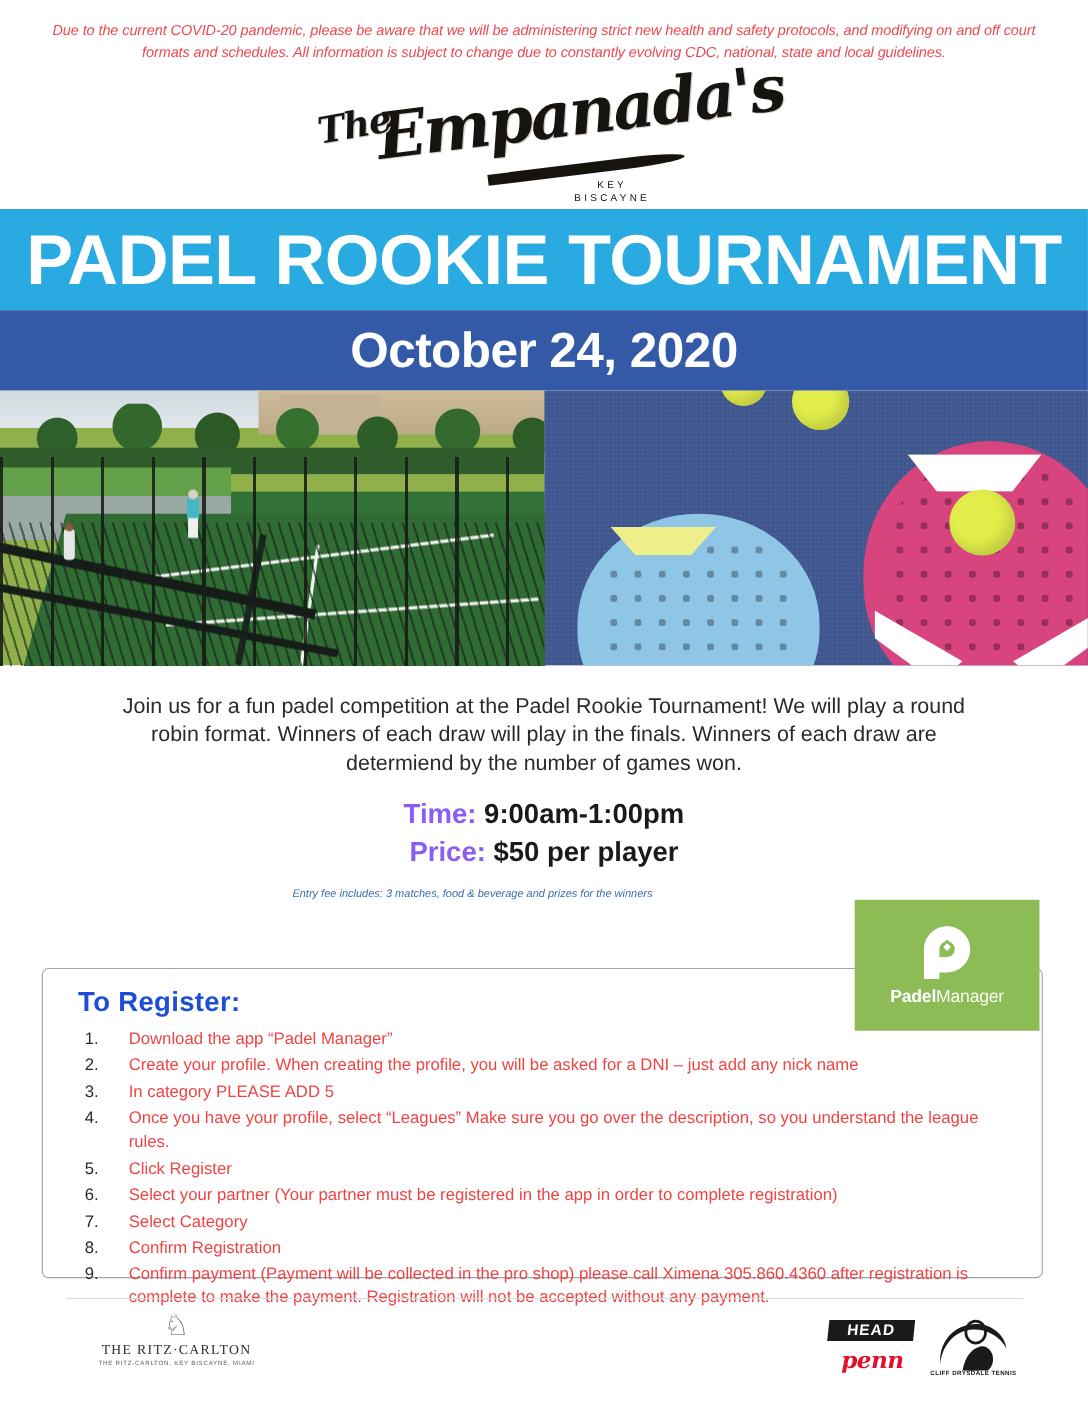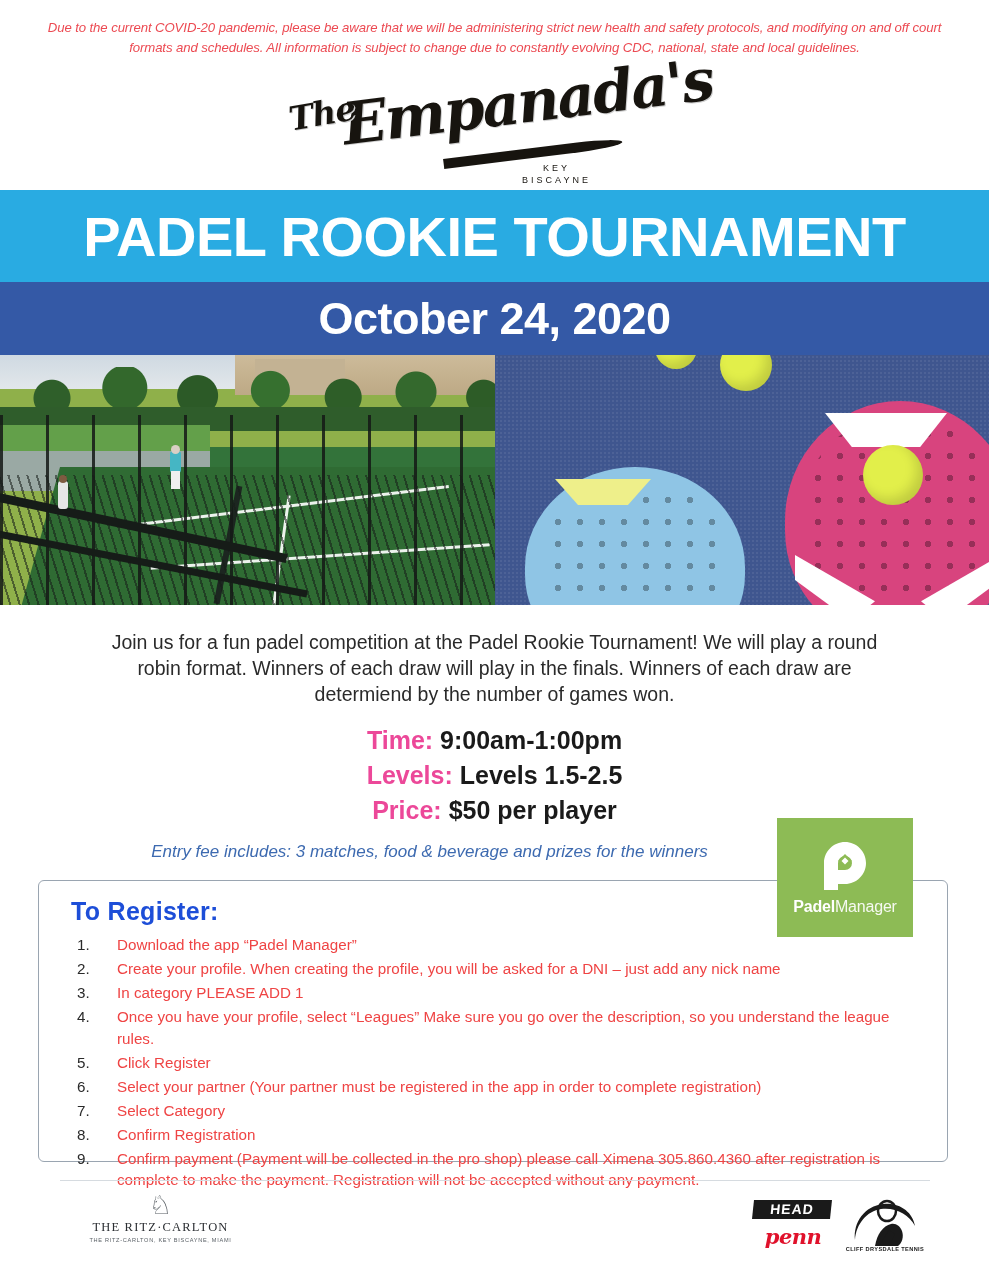--- a/index.html
+++ b/index.html
@@ -88,21 +88,21 @@
     background: #29abe2;
     height: 92px;
     display: flex;
     align-items: center;
     justify-content: center;
   }
   .title-banner .title-text {
     color: #ffffff;
     font-family: "Liberation Sans", sans-serif;
     font-weight: bold;
-    font-size: 56px;
+    font-size: 64px;
     letter-spacing: -0.5px;
     white-space: nowrap;
   }
   .date-banner {
     background: #3459a6;
     height: 73px;
     display: flex;
     align-items: center;
     justify-content: center;
   }
@@ -201,26 +201,26 @@
   .detail-lines {
     margin-top: 16px;
     text-align: center;
   }
   .detail-line {
     font-size: 25px;
     line-height: 35px;
     font-weight: bold;
     color: #1a1a1a;
   }
-  .detail-line .lbl { color: #ec4899; font-weight: bold; }
+  .detail-line .lbl { color: #8b5cf6; font-weight: bold; }
   .entry-fee {
     margin-top: 14px;
     text-align: center;
     font-style: italic;
-    font-size: 17px;
+    font-size: 10px;
     color: #3d6ab0;
     padding-right: 130px;
   }
 
   
   .register-box {
     position: absolute;
     left: 38px;
     top: 880px;
     width: 910px;
@@ -258,21 +258,21 @@
     width: 24px;
     text-align: left;
     color: #2a2a2a;
   }
 
   
   .pm-badge {
     position: absolute;
     left: 777px;
     top: 818px;
-    width: 136px;
+    width: 168px;
     height: 119px;
     background: #8dbb55;
     display: flex;
     flex-direction: column;
     align-items: center;
     justify-content: center;
     z-index: 5;
   }
   .pm-icon { width: 46px; height: 52px; margin-bottom: 6px; }
   .pm-word { font-size: 16px; color: #ffffff; letter-spacing: -0.2px; }
@@ -444,37 +444,33 @@
 </div>
 
 <div class="intro">Join us for a fun padel competition at the Padel Rookie Tournament! We will play a round robin format. Winners of each draw will play in the finals. Winners of each draw are determiend by the number of games won.</div>
 
 <div class="detail-lines">
   <div class="detail-line">
     <span class="lbl">Time:</span>
     <span>9:00am-1:00pm</span>
   </div>
   <div class="detail-line">
-    <span class="lbl">Levels:</span>
-    <span>Levels 1.5-2.5</span>
-  </div>
-  <div class="detail-line">
     <span class="lbl">Price:</span>
     <span>$50 per player</span>
   </div>
 </div>
 
 <div class="entry-fee">Entry fee includes: 3 matches, food &amp; beverage and prizes for the winners</div>
 
 <div class="register-box">
   <div class="register-title">To Register:</div>
   <ol class="steps">
     <li>Download the app “Padel Manager”</li>
     <li>Create your profile.  When creating the profile, you will be asked for a DNI – just add any nick name</li>
-    <li>In category PLEASE ADD 1</li>
+    <li>In category PLEASE ADD 5</li>
     <li>Once you have your profile, select “Leagues” Make sure you go over the description, so you understand the league rules.</li>
     <li>Click Register</li>
     <li>Select your partner (Your partner must be registered in the app in order to complete registration)</li>
     <li>Select Category</li>
     <li>Confirm Registration</li>
     <li>Confirm payment (Payment will be collected in the pro shop) please call Ximena 305.860.4360 after registration is complete to make the payment.  Registration will not be accepted without any payment.</li>
   </ol>
 </div>
 
 <div class="pm-badge">

